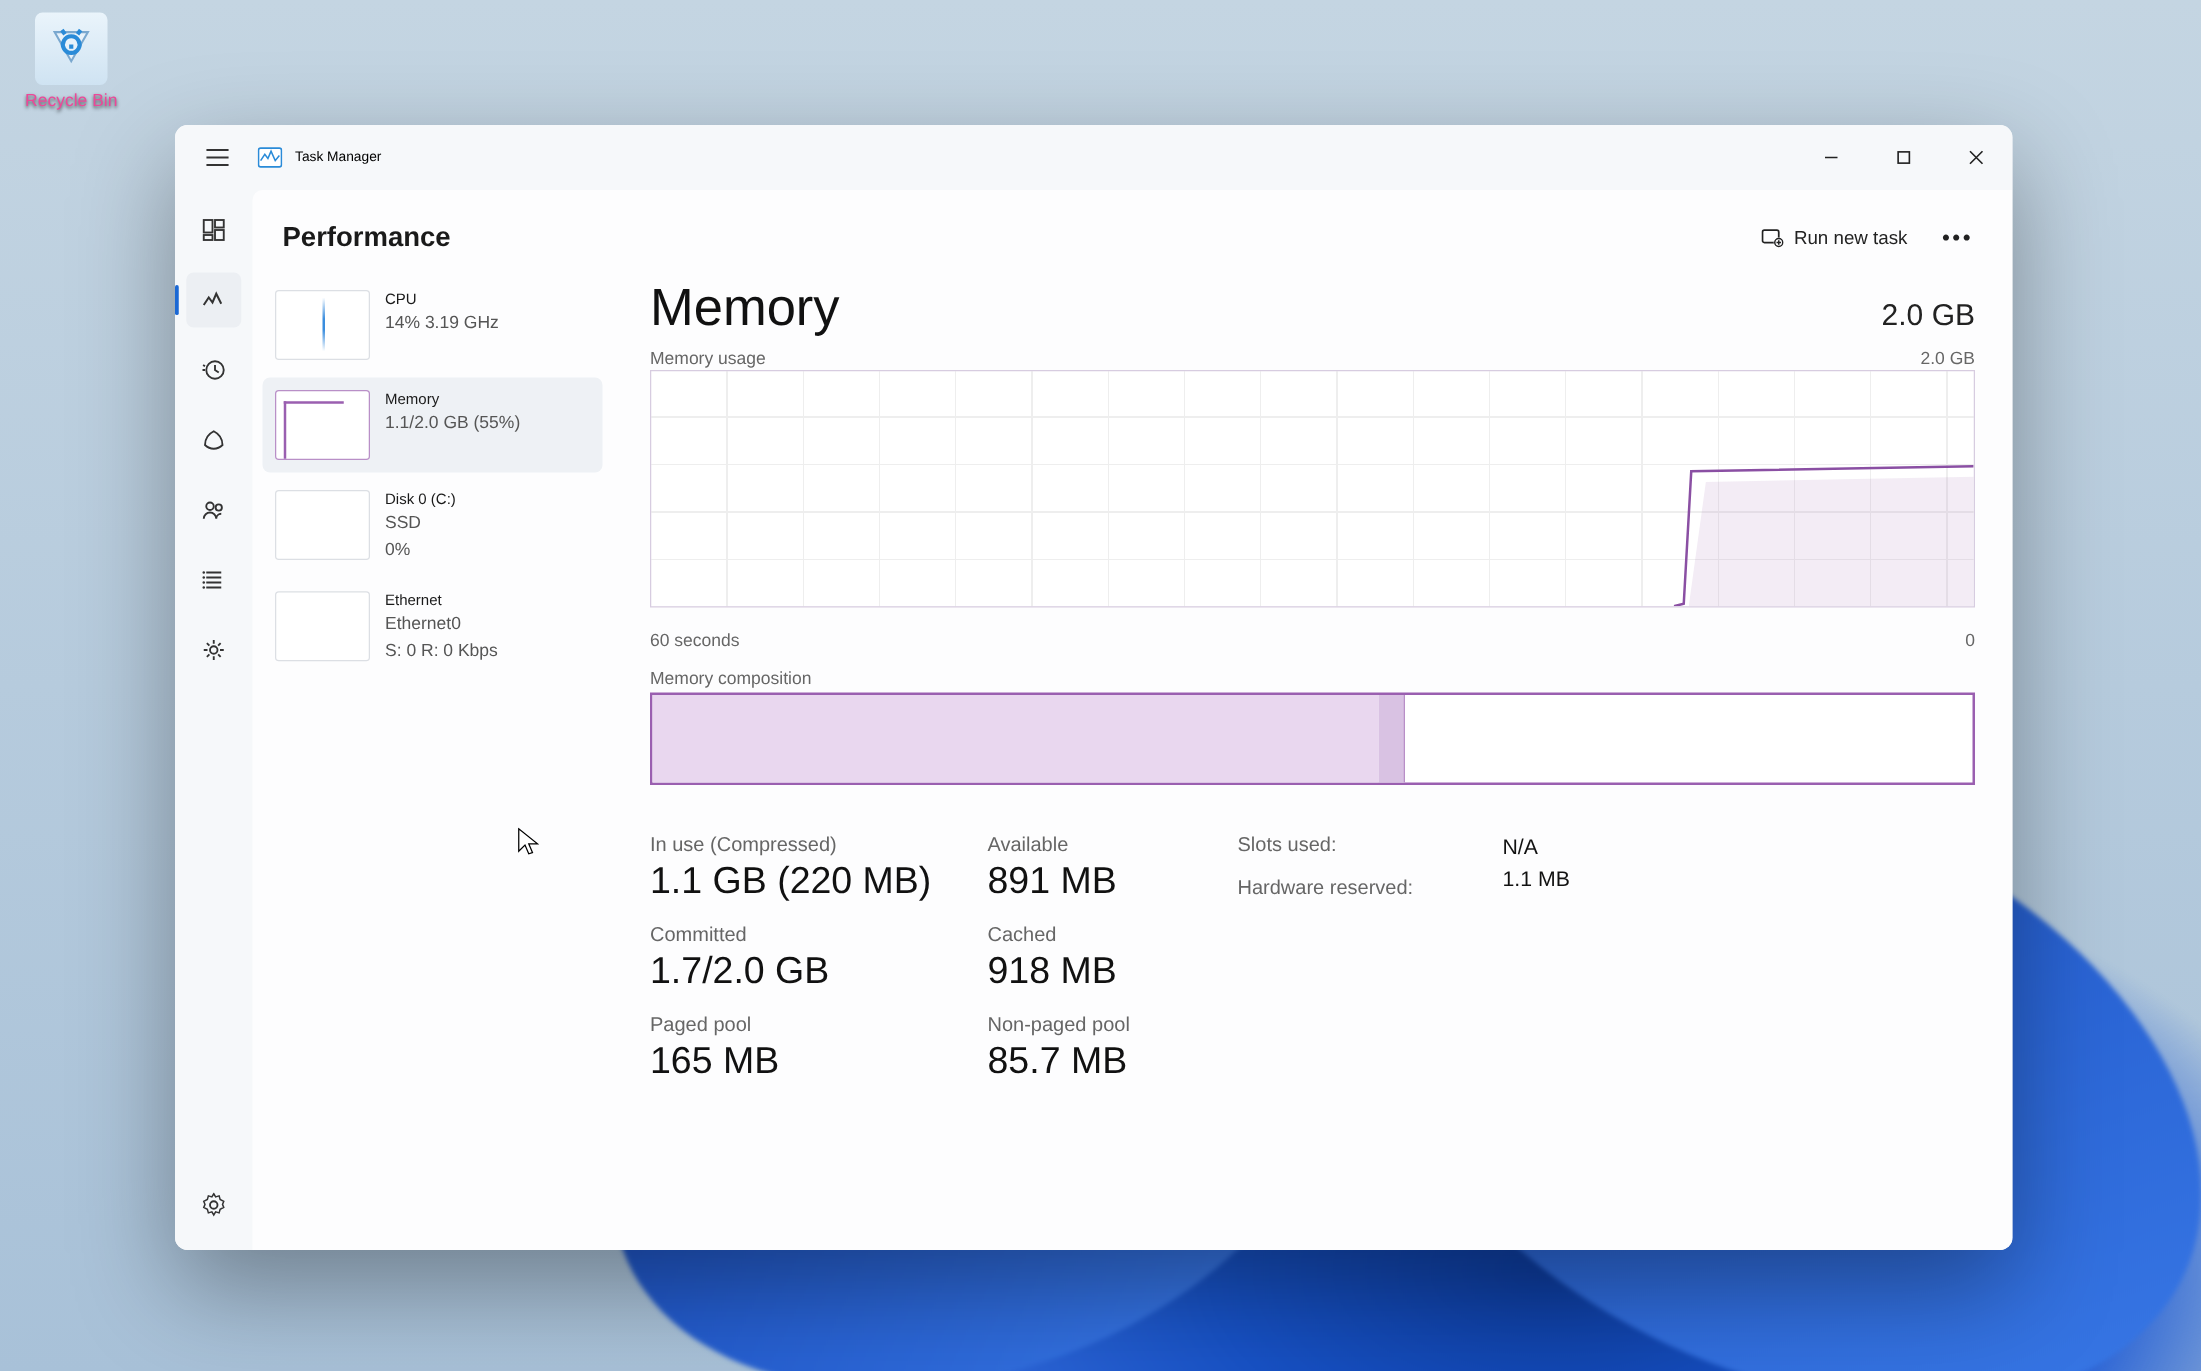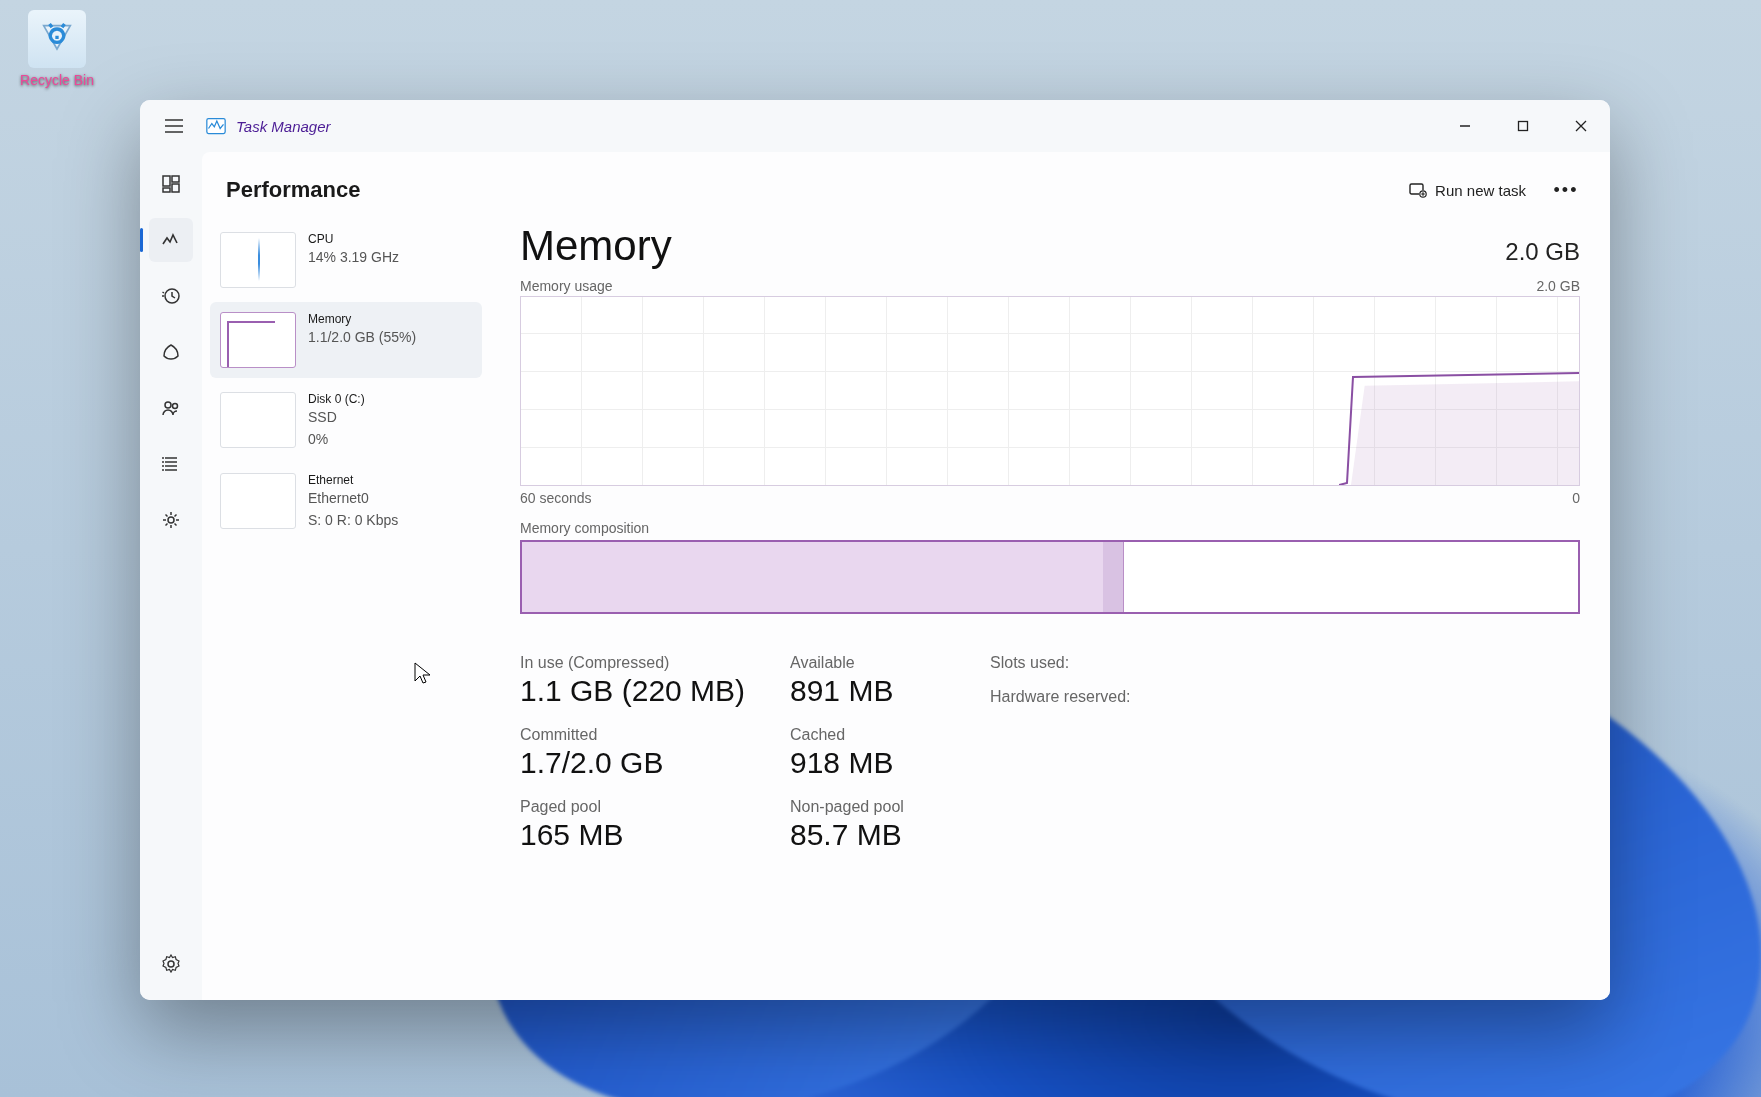--- a/index.html
+++ b/index.html
@@ -71,23 +71,22 @@
     display:flex;align-items:center;justify-content:center;
     border-radius:6px;
     cursor:pointer;
   }
   .app-icon {
     margin-left: 12px;
     width: 20px; height: 20px;
   }
   .app-title {
     margin-left: 10px;
-    font-size: 15px;
-    color: #4c1d95;
-    font-style: italic;
+    font-size: 11px;
+    color: #000000;
   }
   .titlebar-spacer { flex:1; }
   .win-btn {
     width: 58px; height: 44px;
     display:flex;align-items:center;justify-content:center;
     cursor:pointer;
   }
 
   .body-row { flex:1; display:flex; min-height:0; }
   
@@ -233,21 +232,21 @@
   }
   .graph-fill {
     position:absolute; right:0; bottom:0;
     width:228px; height:108px;
     background: rgba(155,95,176,0.12);
     clip-path: polygon(0 100%, 6% 8%, 100% 4%, 100% 100%);
   }
   .graph-axis-row {
     display:flex; justify-content:space-between;
     font-size:14px; color:#666;
-    margin-top:4px;
+    margin-top:18px;
   }
   
   .comp-label { font-size:14px; color:#666; margin-top:14px; }
   .comp-bar {
     height: 74px;
     border:2px solid #9a5fb0;
     background:#fff;
     margin-top:4px;
     display:flex;
   }
@@ -471,20 +470,24 @@
               <div class="value">1.1 GB (220 MB)</div>
             </div>
             <div class="stat">
               <div class="label">Available</div>
               <div class="value">891 MB</div>
             </div>
             <div style="display:flex;flex-direction:column;gap:16px">
               <div class="info-label">Slots used:</div>
               <div class="info-label">Hardware reserved:</div>
             </div>
+            <div style="display:flex;flex-direction:column;gap:6px;padding-left:12px">
+              <div class="info-value">N/A</div>
+              <div class="info-value">1.1 MB</div>
+            </div>
 
             <div class="stat" style="grid-column:1">
               <div class="label">Committed</div>
               <div class="value">1.7/2.0 GB</div>
             </div>
             <div class="stat">
               <div class="label">Cached</div>
               <div class="value">918 MB</div>
             </div>
             <div></div>

